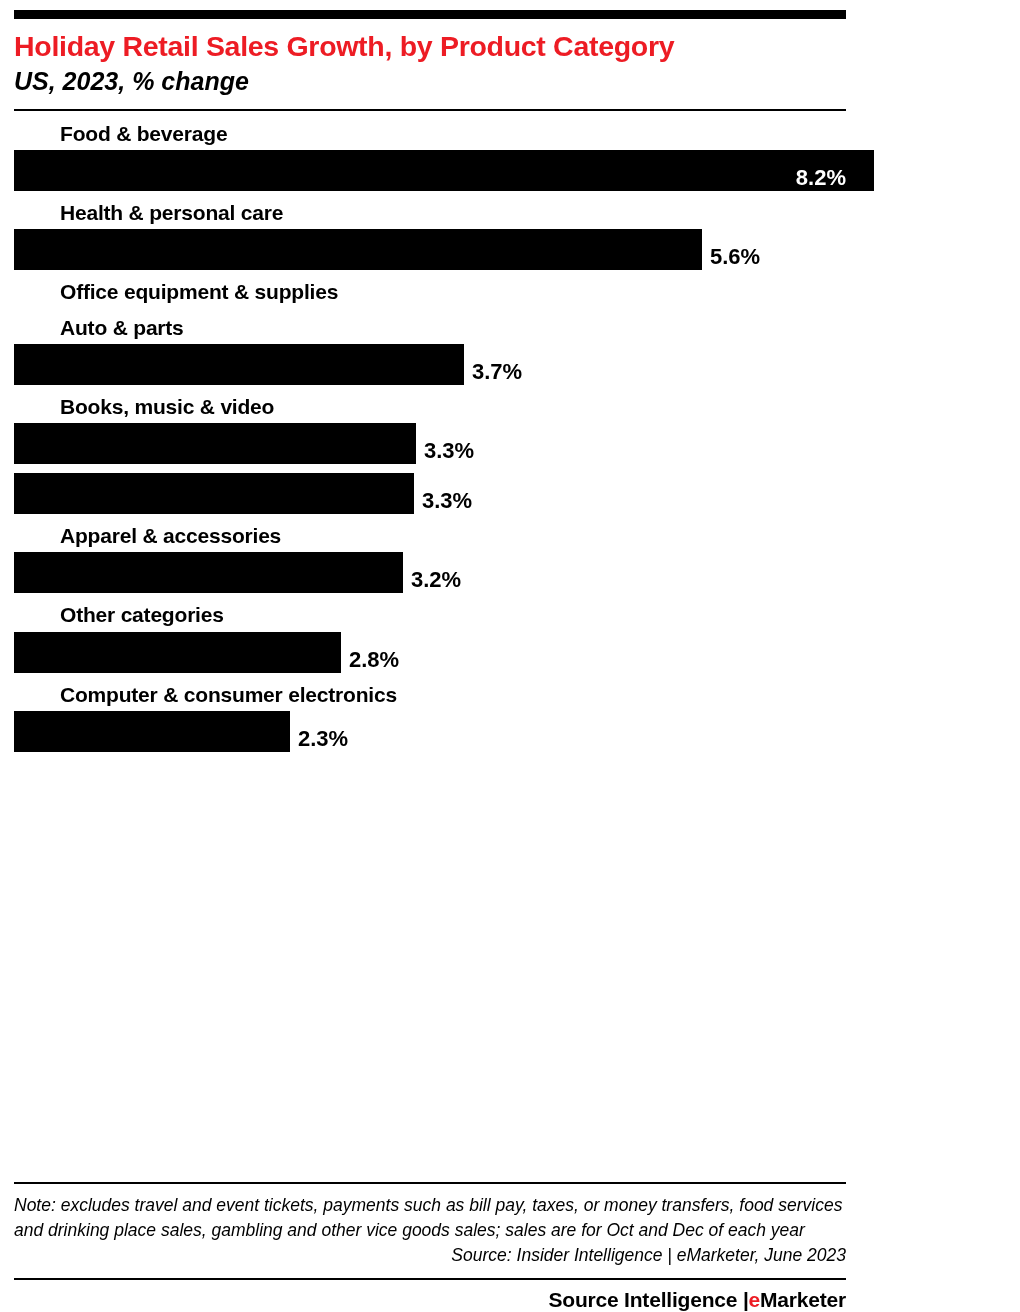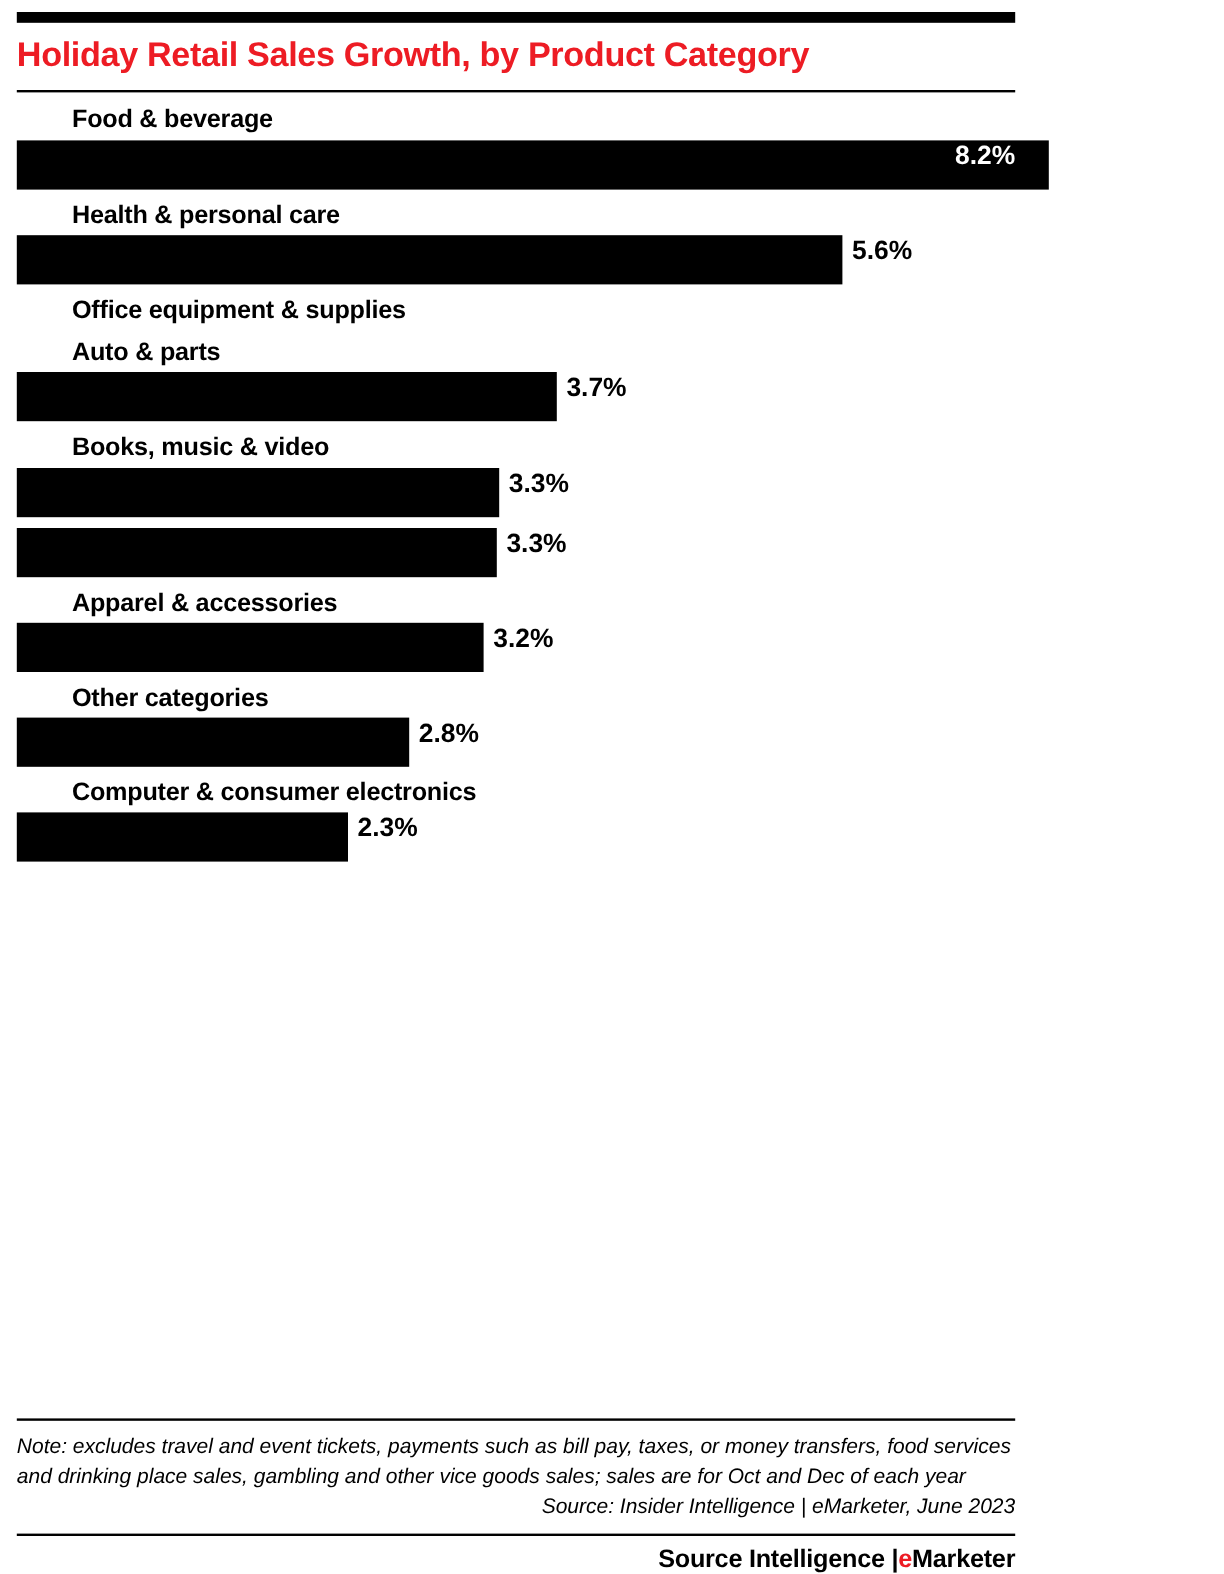--- a/index.html
+++ b/index.html
@@ -57,21 +57,21 @@
   .cat-label {
     font-size: 21px;
     font-weight: bold;
     letter-spacing: -0.2px;
     line-height: 1.25;
     margin-bottom: 3px;
     margin-left: 46px;
   }
   .bar-line {
     display: flex;
-    align-items: flex-start;
+    align-items: flex-end;
     height: 41px;
     border-radius: 16px;
   }
   .bar {
     background: #000000;
     height: 41px;
   }
   .bar-value {
     font-size: 22px;
     font-weight: bold;
@@ -118,20 +118,21 @@
   .spacer { flex: 1 1 auto; }
 </style>
 </head>
 <body>
 
 <div class="page">
 
   <div class="rule-top"></div>
 
   <div class="title">Holiday Retail Sales Growth, by Product Category</div>
+  <div class="subtitle">US, 2023, % change</div>
 
   <div class="rule-thin"></div>
 
   <div class="chart">
 
     <div class="row">
       <div class="cat-label">Food &amp; beverage</div>
       <div class="bar-line">
         <div class="bar" style="width:992px"></div>
         <div class="bar-value inside">8.2%</div>

